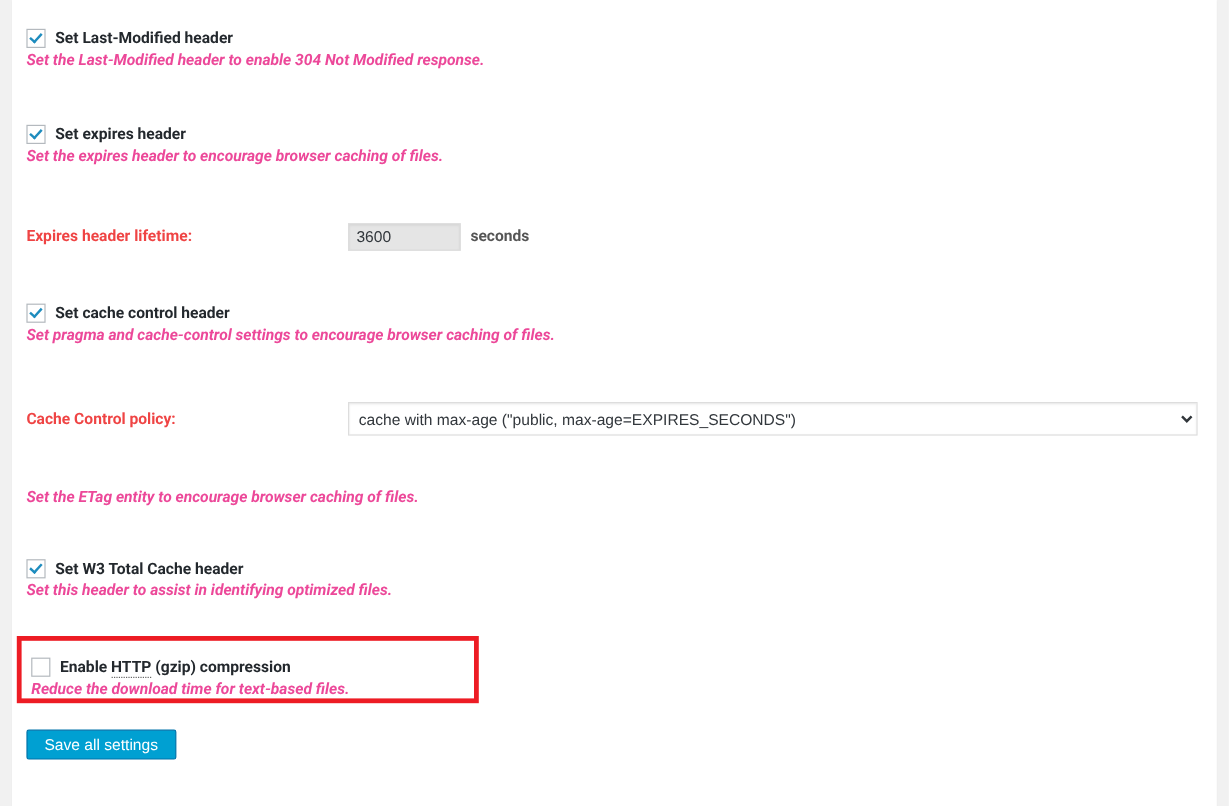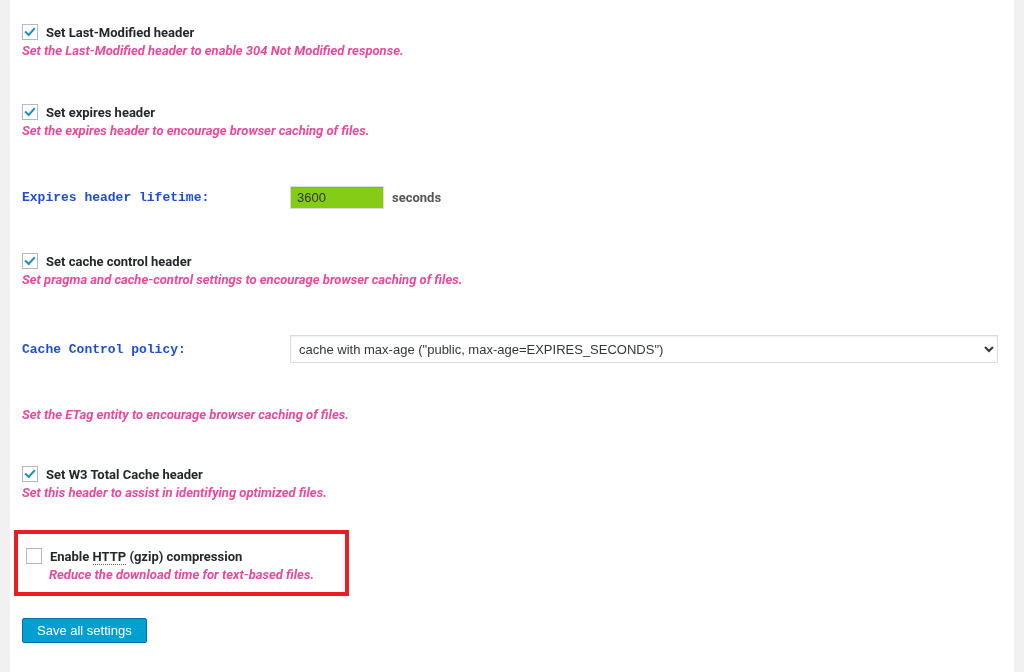--- a/index.html
+++ b/index.html
@@ -15,25 +15,24 @@
       margin: 0 10px;
       padding: 0 12px 18px 12px;
       min-height: 672px;
       box-shadow: 0 1px 1px rgba(0,0,0,0.04);
     }
     .field-block {
       padding: 14px 0 8px 0;
     }
     .field-block.highlighted {
       border: 4px solid #ed1c24;
-      padding: 14px 8px 10px 8px;
+      padding: 14px 8px 0 8px;
       margin-left: -8px;
-      width: 335px;
+      width: 385px;
       display: inline-block;
-      text-align: center;
     }
     .label-row { display: flex; align-items: center; margin-bottom: 3px; }
     .check {
       width: 16px;
       height: 16px;
       border: 1px solid #b4b9be;
       background: #fff;
       display: inline-flex;
       align-items: center;
       justify-content: center;
@@ -60,29 +59,28 @@
       font-weight: 700;
       font-size: 13px;
     }
     .row-input {
       display: flex;
       align-items: center;
       padding: 18px 0 8px 0;
     }
     .row-label {
       font-weight: 700;
-      color: #1d4ed8;
+      color: #ef4444;
       width: 268px;
-      font-family: Liberation Mono, monospace;
     }
     input[type=text].num {
       width: 94px;
       padding: 3px 6px;
       border: 1px solid #ddd;
-      background: #84cc16;
+      background: #e5e5e5;
       box-shadow: inset 0 1px 2px rgba(0,0,0,0.07);
       font-size: 13px;
       color: #32373c;
     }
     .unit { margin-left: 8px; color: #555; font-weight: bold; }
     select.policy {
       width: 708px;
       padding: 2px 4px;
       height: 28px;
       border: 1px solid #ddd;

